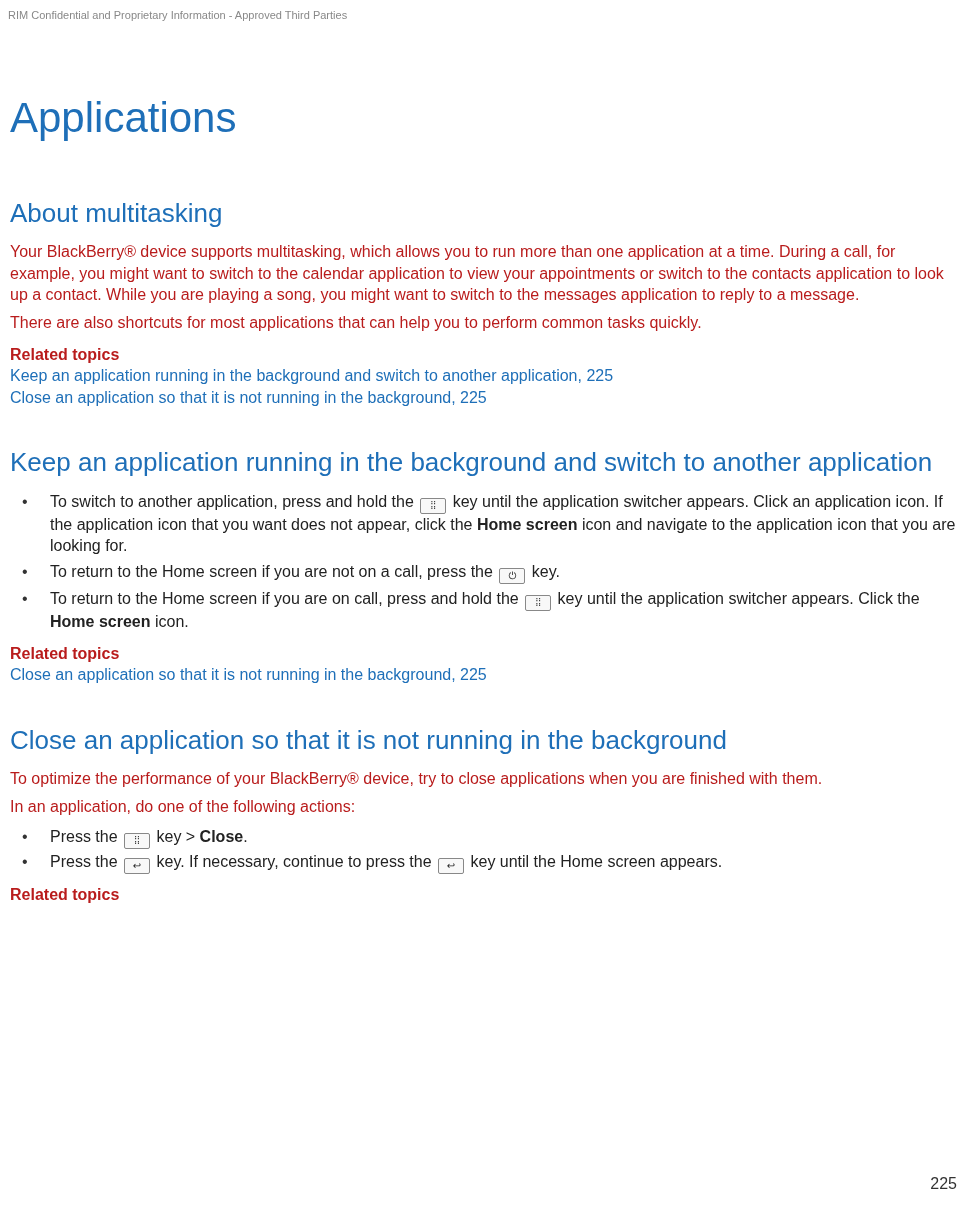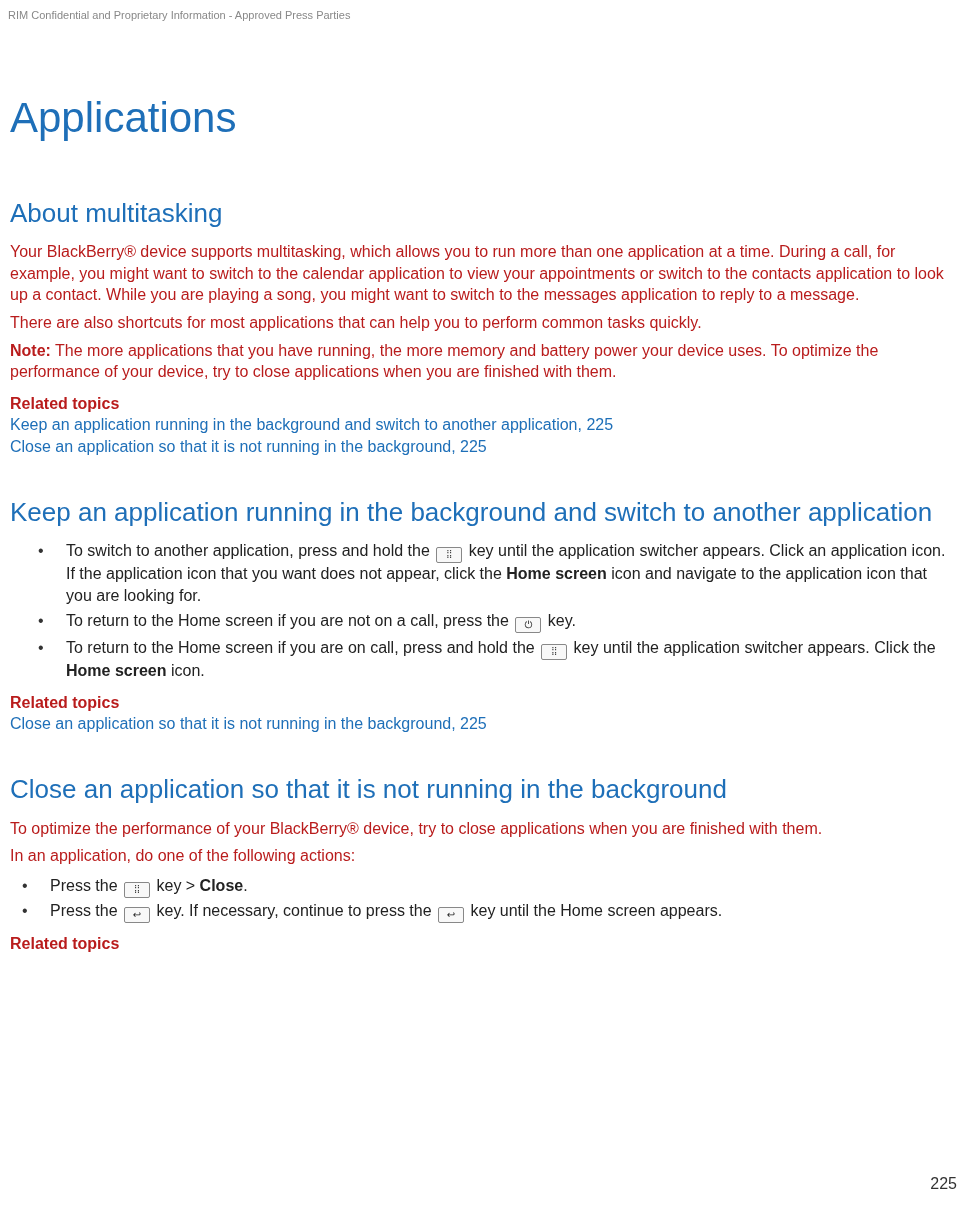--- a/index.html
+++ b/index.html
@@ -55,21 +55,21 @@
       display: block;
       margin: 0;
     }
     ul.bullets {
       list-style: none;
       padding-left: 28px;
       margin: 8px 0;
     }
     ul.bullets > li {
       position: relative;
-      margin: 4px 16px;
+      margin: 4px 0;
       padding-left: 12px;
     }
     ul.bullets > li::before {
       content: "•";
       position: absolute;
       left: -16px;
       top: 0;
       color: #333;
     }
     ul.bullets.tight > li { margin: 2px 0; }
@@ -92,32 +92,29 @@
       position: absolute;
       bottom: 32px;
       right: 16px;
       font-size: 16px;
       color: #333;
     }
   </style>
 </head>
 <body>
 
-<div class="header">RIM Confidential and Proprietary Information - Approved Press Parties</div>
+<div class="header">RIM Confidential and Proprietary Information - Approved Third Parties</div>
 
 <div class="content">
 
   <h1>Applications</h1>
 
   <h2>About multitasking</h2>
   <p>Your BlackBerry® device supports multitasking, which allows you to run more than one application at a time. During a call, for example, you might want to switch to the calendar application to view your appointments or switch to the contacts application to look up a contact. While you are playing a song, you might want to switch to the messages application to reply to a message.</p>
   <p>There are also shortcuts for most applications that can help you to perform common tasks quickly.</p>
-  <p class="note">
-    <strong>Note:</strong><span> The more applications that you have running, the more memory and battery power your device uses. To optimize the performance of your device, try to close applications when you are finished with them.</span>
-  </p>
   <p class="related-head">Related topics</p>
   <a class="link">Keep an application running in the background and switch to another application, 225</a>
   <a class="link">Close an application so that it is not running in the background, 225</a>
 
   <h2>Keep an application running in the background and switch to another application</h2>
   <ul class="bullets">
     <li>
       <span>To switch to another application, press and hold the </span><span class="key-icon">⁞⁞</span><span> key until the application switcher appears. Click an application icon. If the application icon that you want does not appear, click the </span><strong>Home screen</strong><span> icon and navigate to the application icon that you are looking for.</span>
     </li>
     <li>

